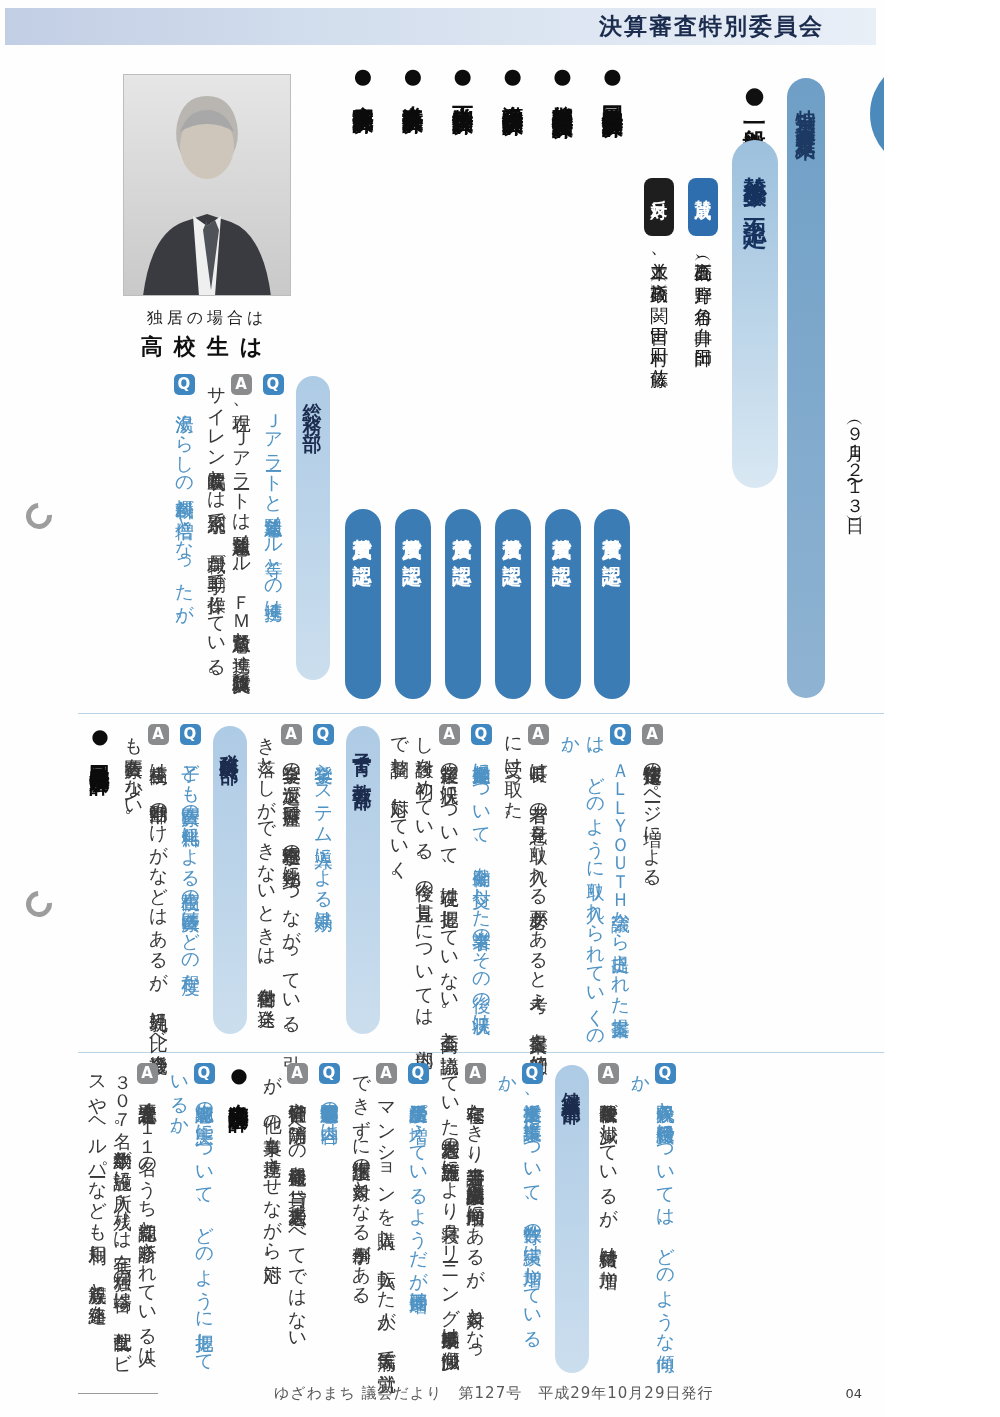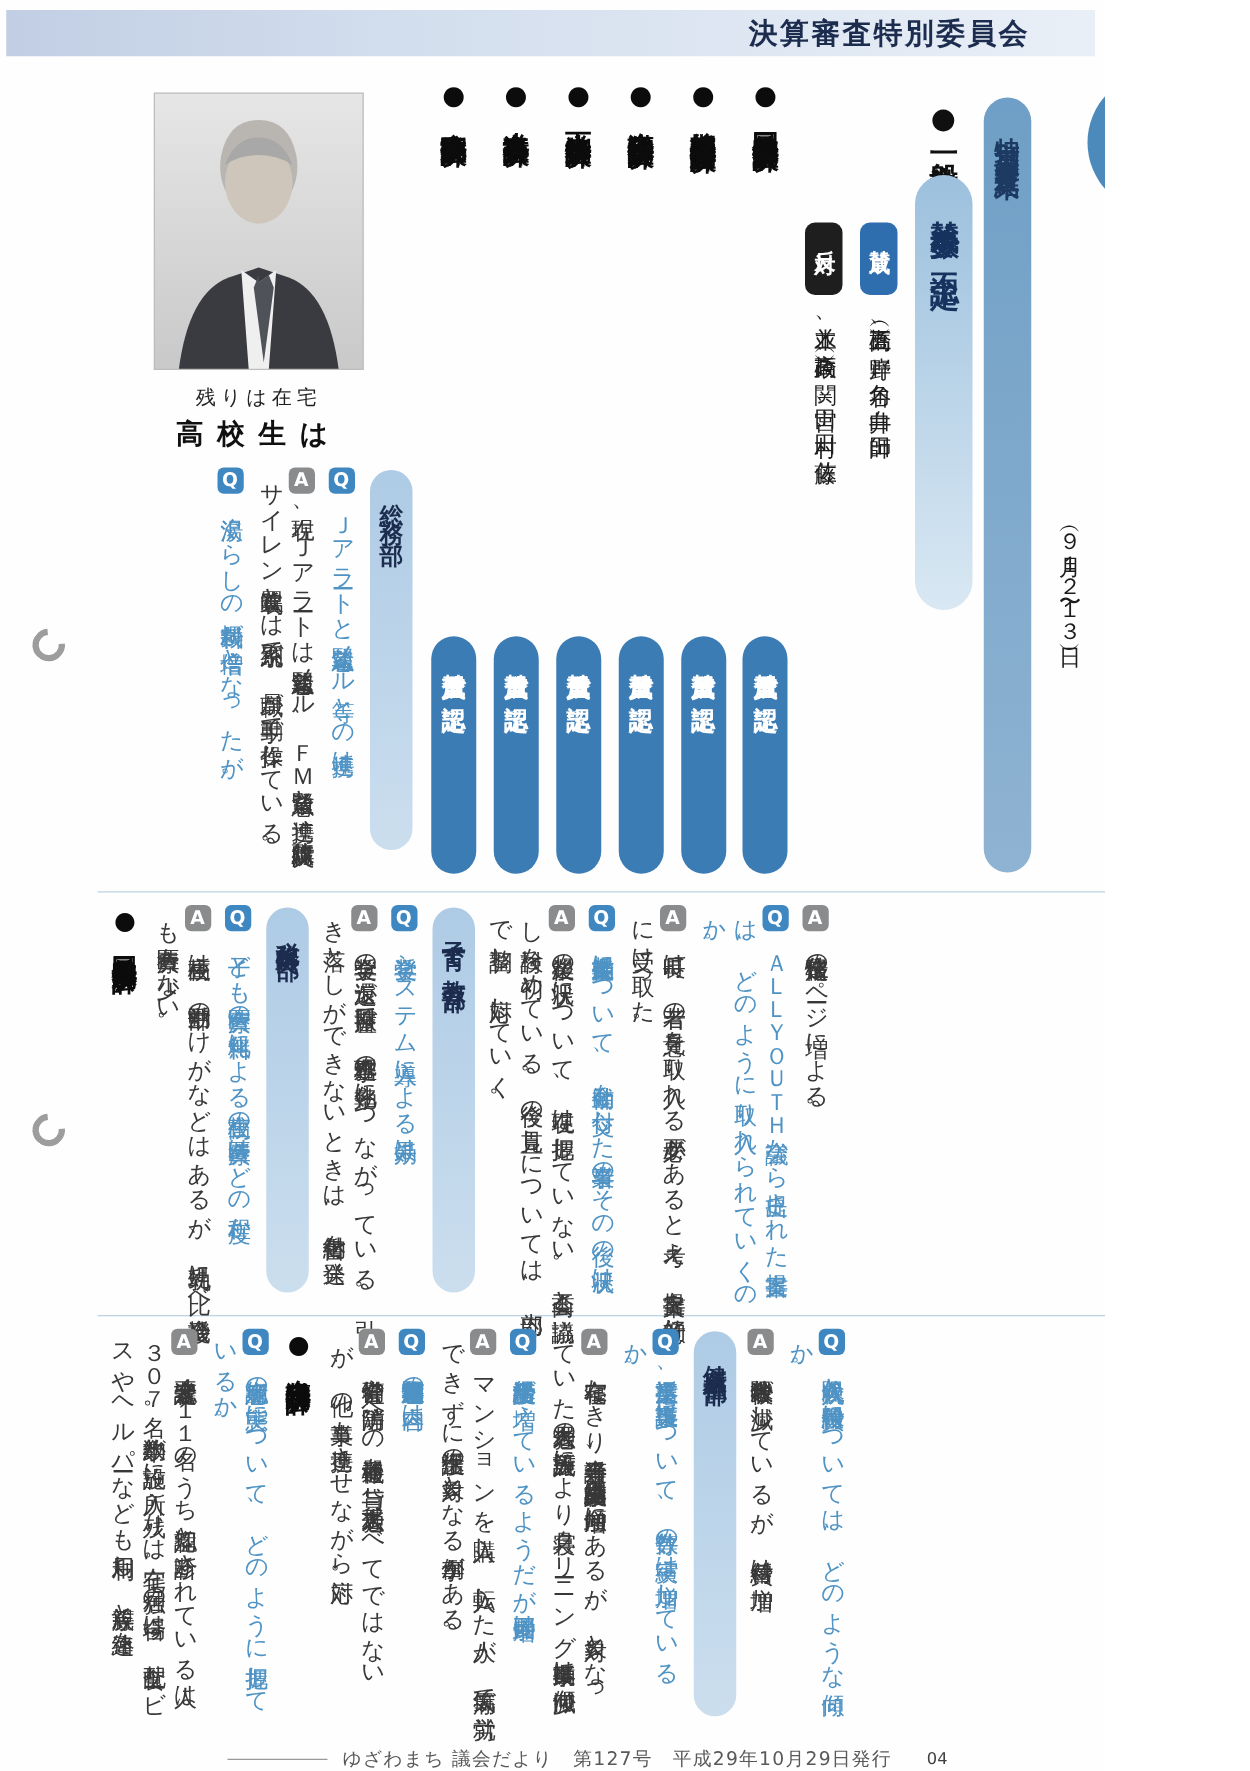--- a/index.html
+++ b/index.html
@@ -77,21 +77,21 @@
   .qa.q .txt { color:#4f93c5; }
   .qa.a .txt { color:#383838; }
 
   .divider { border:none; border-top:1px solid #b9d3e5; margin:10px 0; width:870px; }
 
   .band2 { height:318px; }
   .band3 { height:312px; }
   .bold-heading { font-size:20px; font-weight:bold; color:#0c0c0c; margin-block-end:9px; letter-spacing:1px; }
 
   
-  .footer { position:absolute; left:78px; right:22px; bottom:0; display:flex; align-items:center; justify-content:center; }
+  .footer { position:absolute; left:78px; right:22px; bottom:14px; display:flex; align-items:center; justify-content:space-between; }
   .frule { width:80px; height:1px; background:#9a9a9a; margin-right:12px; }
   .footer-text { font-size:15px; color:#585858; letter-spacing:1px; }
   .page-num { font-size:13px; color:#3f3f3f; margin-left:28px; }
 
   
   .punch { position:absolute; left:26px; width:26px; height:26px; border-radius:50%;
     border:5px solid #8d8d8d; border-top-color:transparent; transform:rotate(40deg); opacity:.85; }
   .punch1 { top:503px; } .punch2 { top:891px; }
 </style>
 </head>
@@ -177,21 +177,21 @@
             </defs>
             <rect x="0" y="0" width="168" height="222" fill="url(#bgph)"></rect>
             <path d="M54 50 q6 -28 30 -28 q24 0 30 28 q3 16 -4 30 l-52 0 q-7 -14 -4 -30z" fill="#b9b6b2"></path>
             <ellipse cx="84" cy="72" rx="27" ry="33" fill="#cfc6bb"></ellipse>
             <path d="M57 58 q8 -22 27 -22 q19 0 27 22 q-12 -8 -27 -8 q-15 0 -27 8z" fill="#a8a8a8"></path>
             <path d="M20 222 q8 -62 40 -74 l24 -8 l24 8 q32 12 40 74z" fill="#3a3b40"></path>
             <path d="M70 142 l14 10 l14 -10 l-6 80 l-16 0z" fill="#efefef"></path>
             <path d="M84 152 l8 -6 l4 10 l-8 60 l-8 -60 l4 -10z" fill="#50525a"></path>
             <rect x="0" y="0" width="168" height="222" fill="none" stroke="#bdbdbd" stroke-width="2"></rect>
           </svg>
-          <div class="caption-role">残りは在宅</div>
+          <div class="caption-role">独居の場合は</div>
           <div class="caption-name">高校生は</div>
         </div>
 
         <div class="soumu vert">
           <div class="secbar wide-space">総務部</div>
           <p class="qa q"><span class="ico">Q</span><span class="txt">Ｊアラートと緊急速報メール等との連携は。</span></p>
           <p class="qa a"><span class="ico">A</span><span class="txt">現在、Ｊアラートは緊急速報メール、ＦＭ緊急放送と連携。防災行政無線、サイレン吹鳴装置とは別系統で、職員が手動で操作している。</span></p>
           <p class="qa q"><span class="ico">Q</span><span class="txt">湯沢ぐらしの掲載料が倍増となったが。</span></p>
         </div>
       </div>

